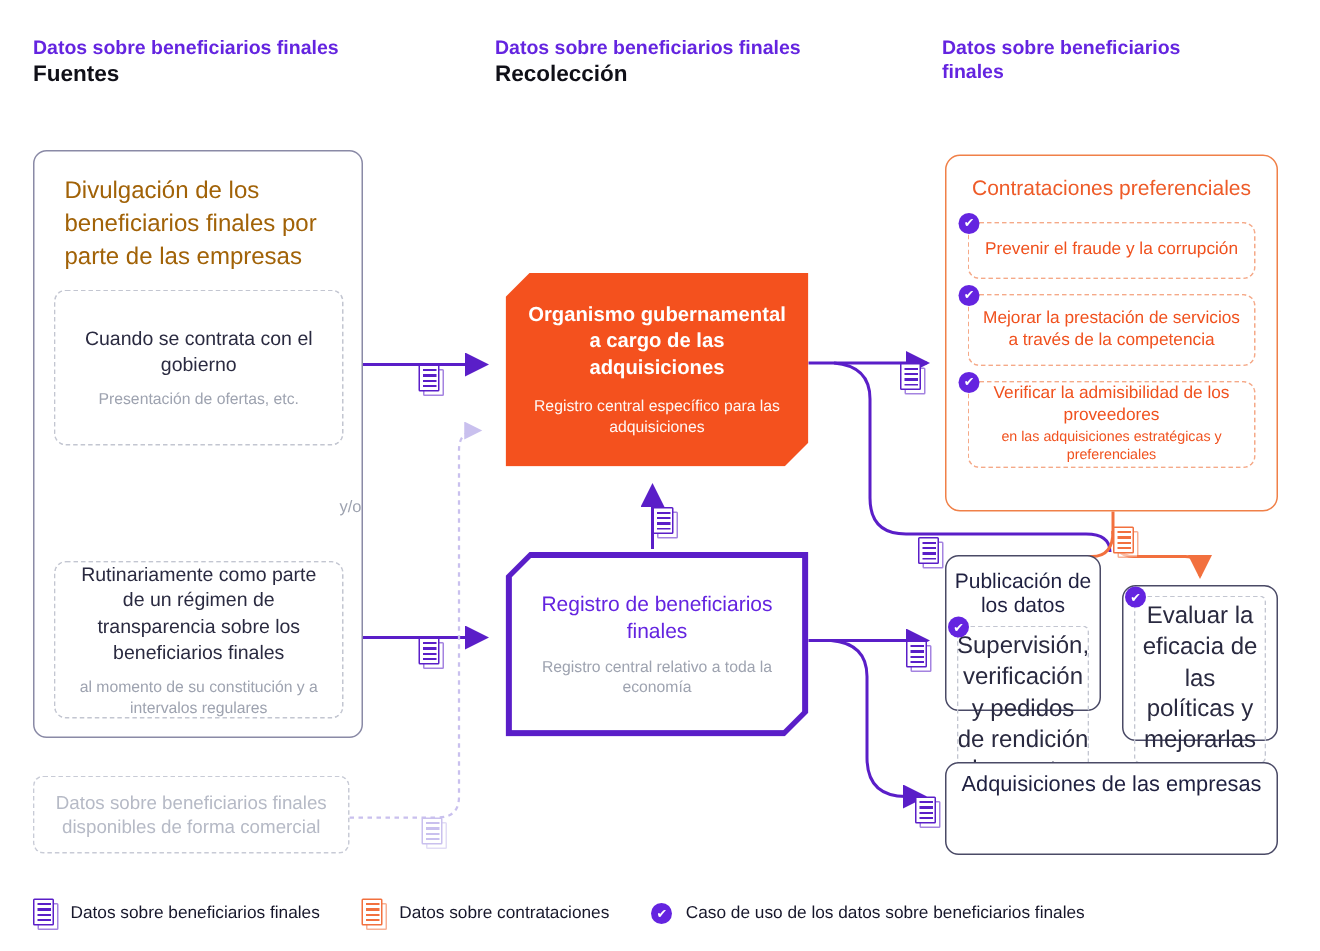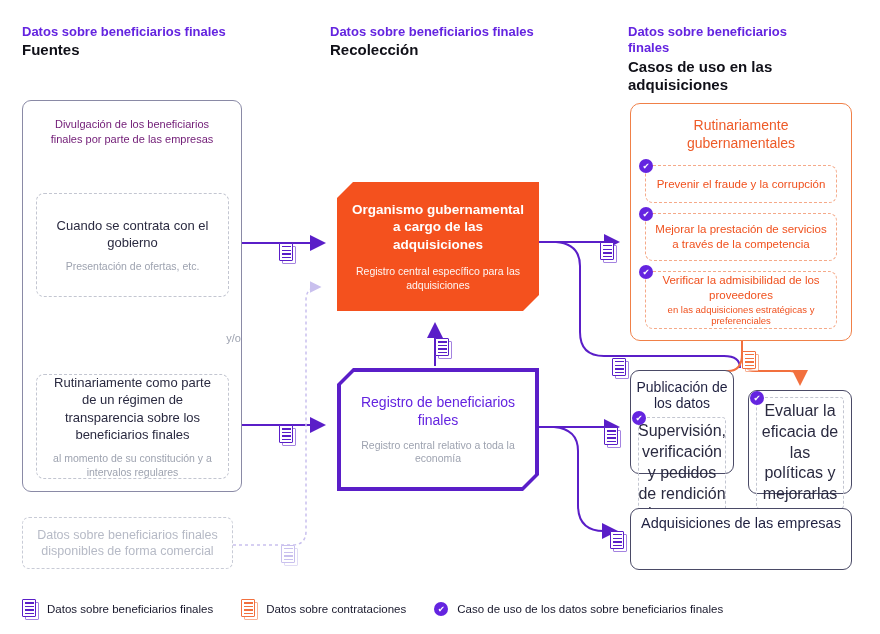--- a/index.html
+++ b/index.html
@@ -13,21 +13,21 @@
   svg.wires{position:absolute;inset:0;z-index:1}
   .z2{z-index:2}
 
   
   .colhead{position:absolute;z-index:2}
   .colhead .eyebrow{color:var(--purple-bright);font-weight:bold;font-size:13px;line-height:1.25}
   .colhead .htitle{color:#101018;font-weight:bold;font-size:15px;line-height:1.2;margin-top:1px}
 
   
   .outerbox{position:absolute;left:22px;top:100px;width:220px;height:392px;border:1px solid var(--border-gray);border-radius:9px;background:#fff}
-  .outerbox .otitle{padding:16px 20px 0;text-align:center;color:#701a75;font-size:11px;line-height:1.38}
+  .outerbox .otitle{padding:16px 20px 0;color:#a16207;font-size:16px;line-height:1.38}
   .dashcard{position:absolute;left:13px;width:193px;border:1px dashed var(--dash-gray);border-radius:8px;display:flex;flex-direction:column;justify-content:center;align-items:center;text-align:center;padding:8px 10px;background:#fff}
   .dashcard .dtitle{color:#2a2a40;font-size:13px;line-height:1.35}
   .dashcard .dsub{color:var(--gray);font-size:10.5px;line-height:1.3;margin-top:8px}
   .yo{position:absolute;left:0;width:100%;text-align:right;color:var(--gray);font-size:11px}
   .commercial{position:absolute;left:22px;top:517px;width:211px;height:52px;border:1px dashed #C8CBD6;border-radius:7px;display:flex;align-items:center;justify-content:center;text-align:center;color:#B6BAC6;font-size:12.5px;line-height:1.3;padding:4px 10px;background:#fff}
 
   
   .cut{clip-path:polygon(16px 0,100% 0,100% calc(100% - 16px),calc(100% - 16px) 100%,0 100%,0 16px)}
   .cut-inner{clip-path:polygon(13px 0,100% 0,100% calc(100% - 13px),calc(100% - 13px) 100%,0 100%,0 13px)}
   .agency{position:absolute;left:337px;top:182px;width:202px;height:129px;background:var(--orange);display:flex;flex-direction:column;justify-content:center;align-items:center;text-align:center;padding:8px 12px;z-index:2}
@@ -110,21 +110,20 @@
   <div class="colhead" style="left:22px;top:24px;width:280px">
     <div class="eyebrow">Datos sobre beneficiarios finales</div>
     <div class="htitle">Fuentes</div>
   </div>
   <div class="colhead" style="left:330px;top:24px;width:280px">
     <div class="eyebrow">Datos sobre beneficiarios finales</div>
     <div class="htitle">Recolección</div>
   </div>
   <div class="colhead" style="left:628px;top:24px;width:180px">
     <div class="eyebrow">Datos sobre beneficiarios finales</div>
-    <div class="htitle">Casos de uso en las adquisiciones</div>
   </div>
 
   <div class="outerbox z2">
     <div class="otitle">Divulgación de los beneficiarios finales por parte de las empresas</div>
     <div class="dashcard" style="top:92px;height:104px">
       <div class="dtitle">Cuando se contrata con el gobierno</div>
       <div class="dsub">Presentación de ofertas, etc.</div>
     </div>
     <div class="yo" style="top:231px">y/o</div>
     <div class="dashcard" style="top:273px;height:105px">
@@ -139,21 +138,21 @@
     <div class="bsub">Registro central específico para las adquisiciones</div>
   </div>
   <div class="register cut">
     <div class="white cut-inner">
       <div class="btitle">Registro de beneficiarios finales</div>
       <div class="bsub">Registro central relativo a toda la economía</div>
     </div>
   </div>
 
   <div class="contr">
-    <div class="ctitle">Rutinariamente gubernamentales</div>
+    <div class="ctitle">Contrataciones preferenciales</div>
     <div class="ucase" style="height:38px">
       <span class="badge corner"></span>
       <div class="ulabel">Prevenir el fraude y la corrupción</div>
     </div>
     <div class="ucase" style="height:48px">
       <span class="badge corner"></span>
       <div class="ulabel">Mejorar la prestación de servicios a través de la competencia</div>
     </div>
     <div class="ucase" style="height:58px">
       <span class="badge corner"></span>

